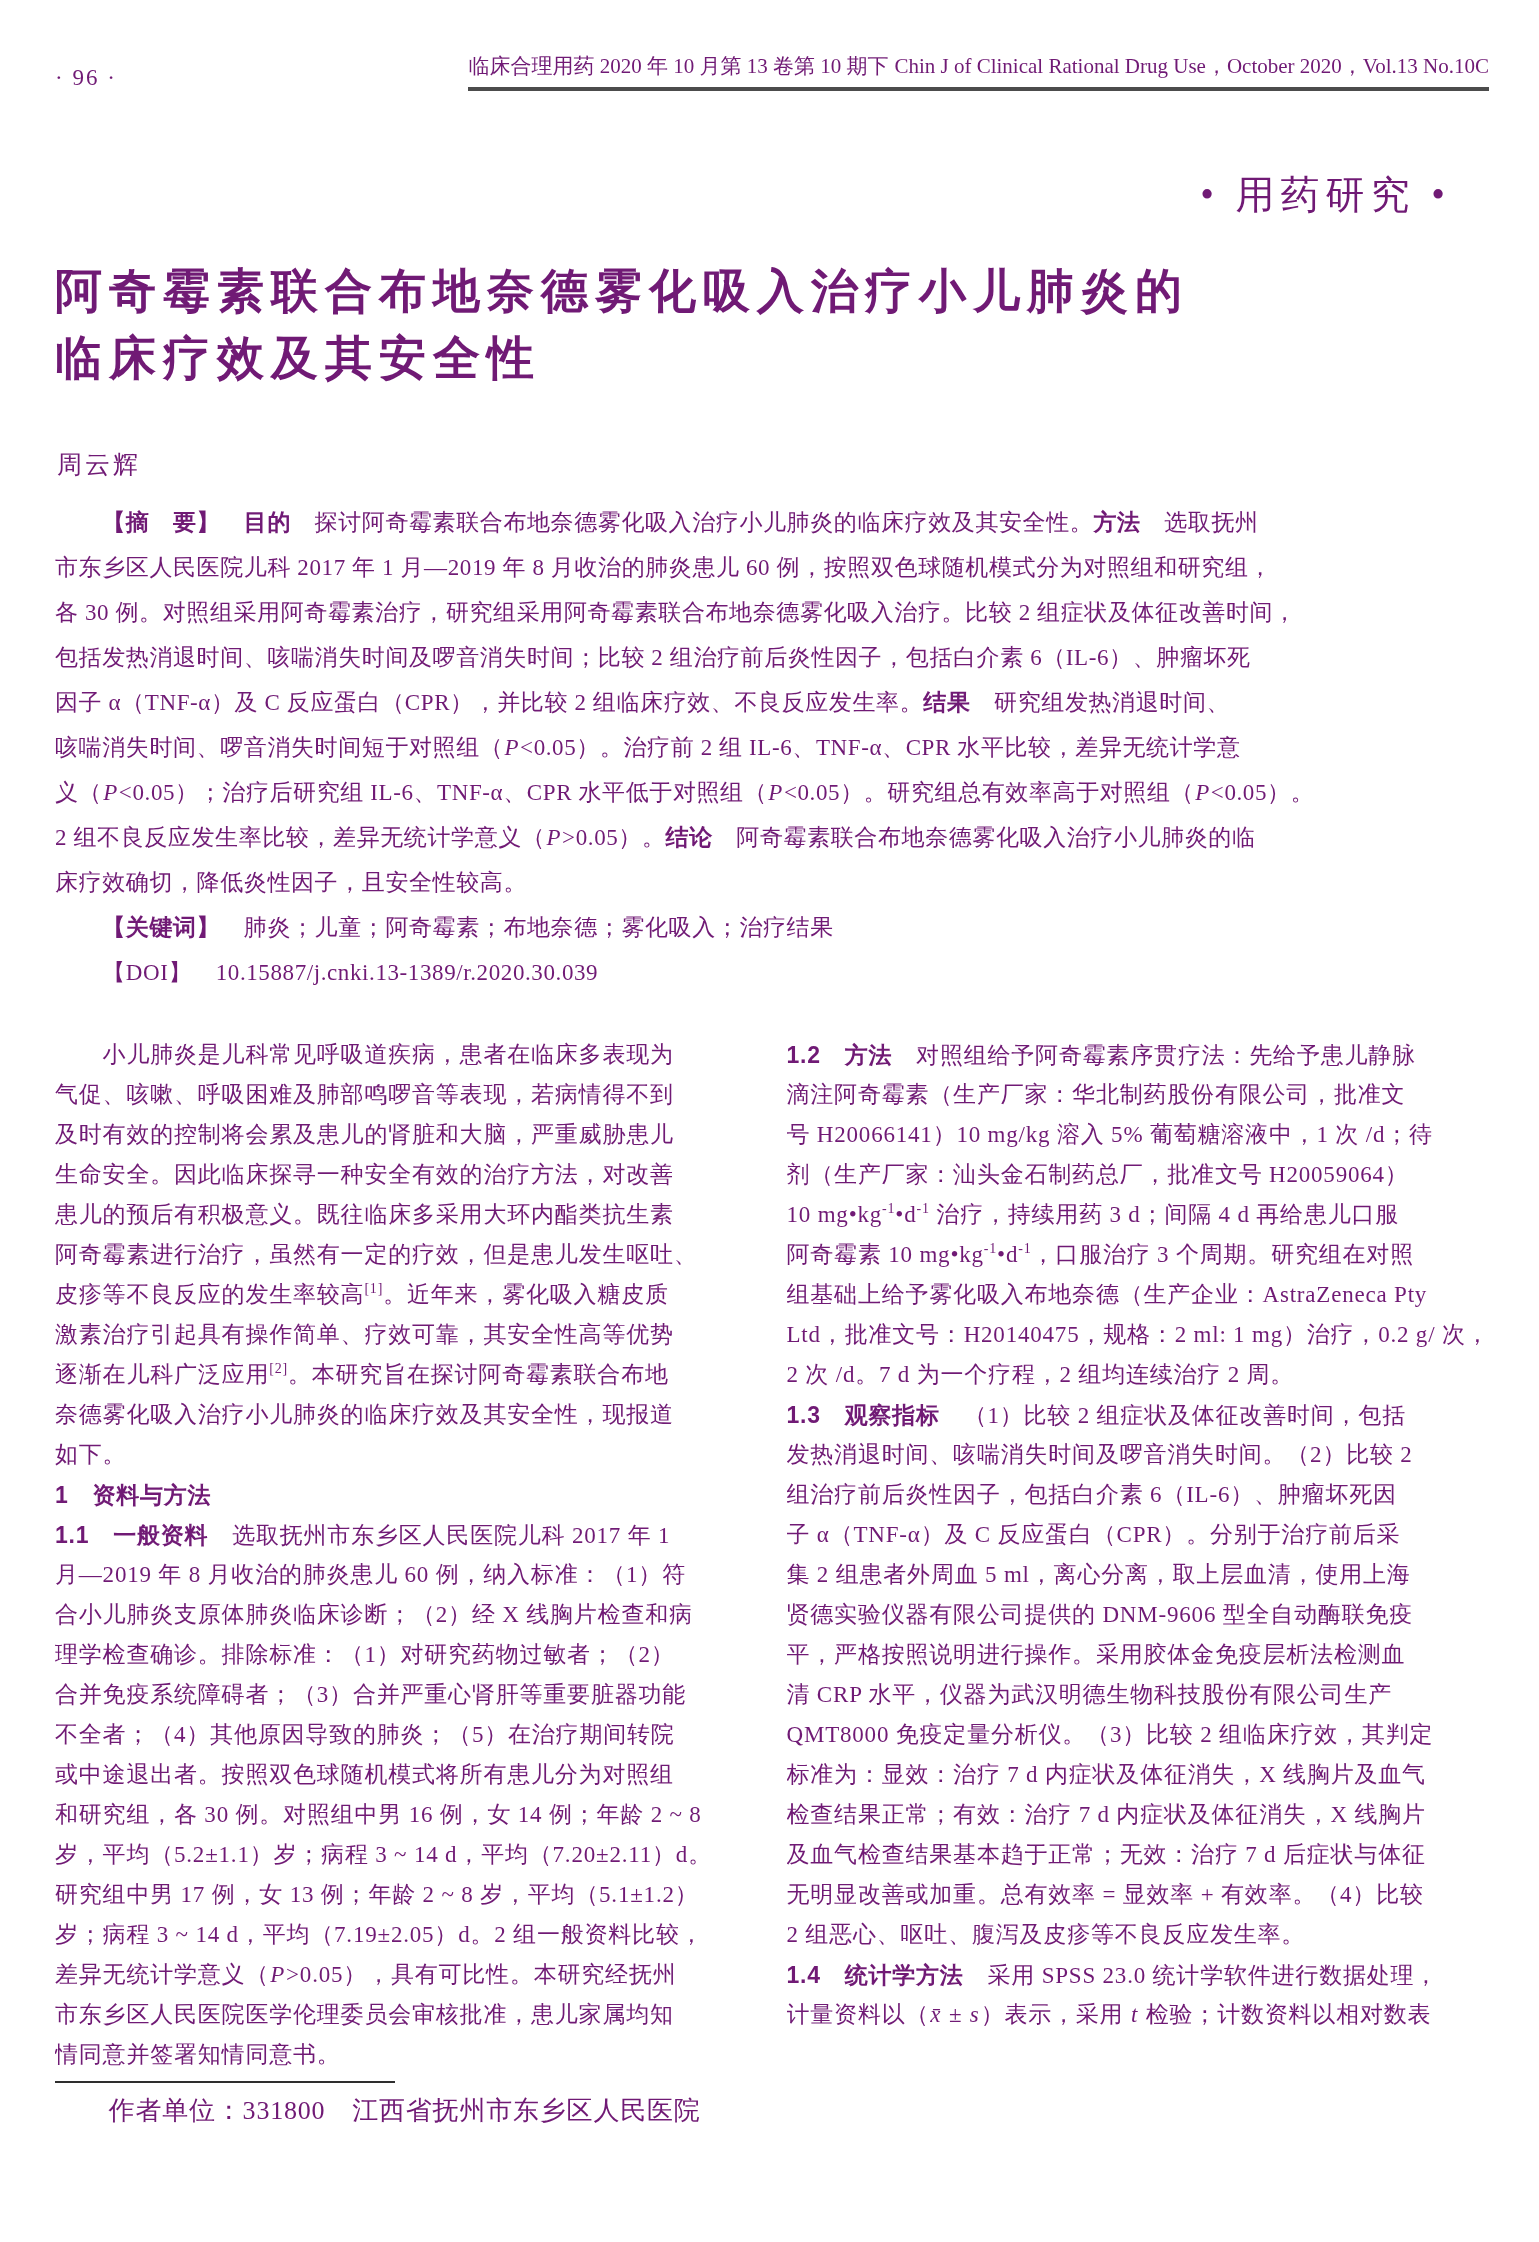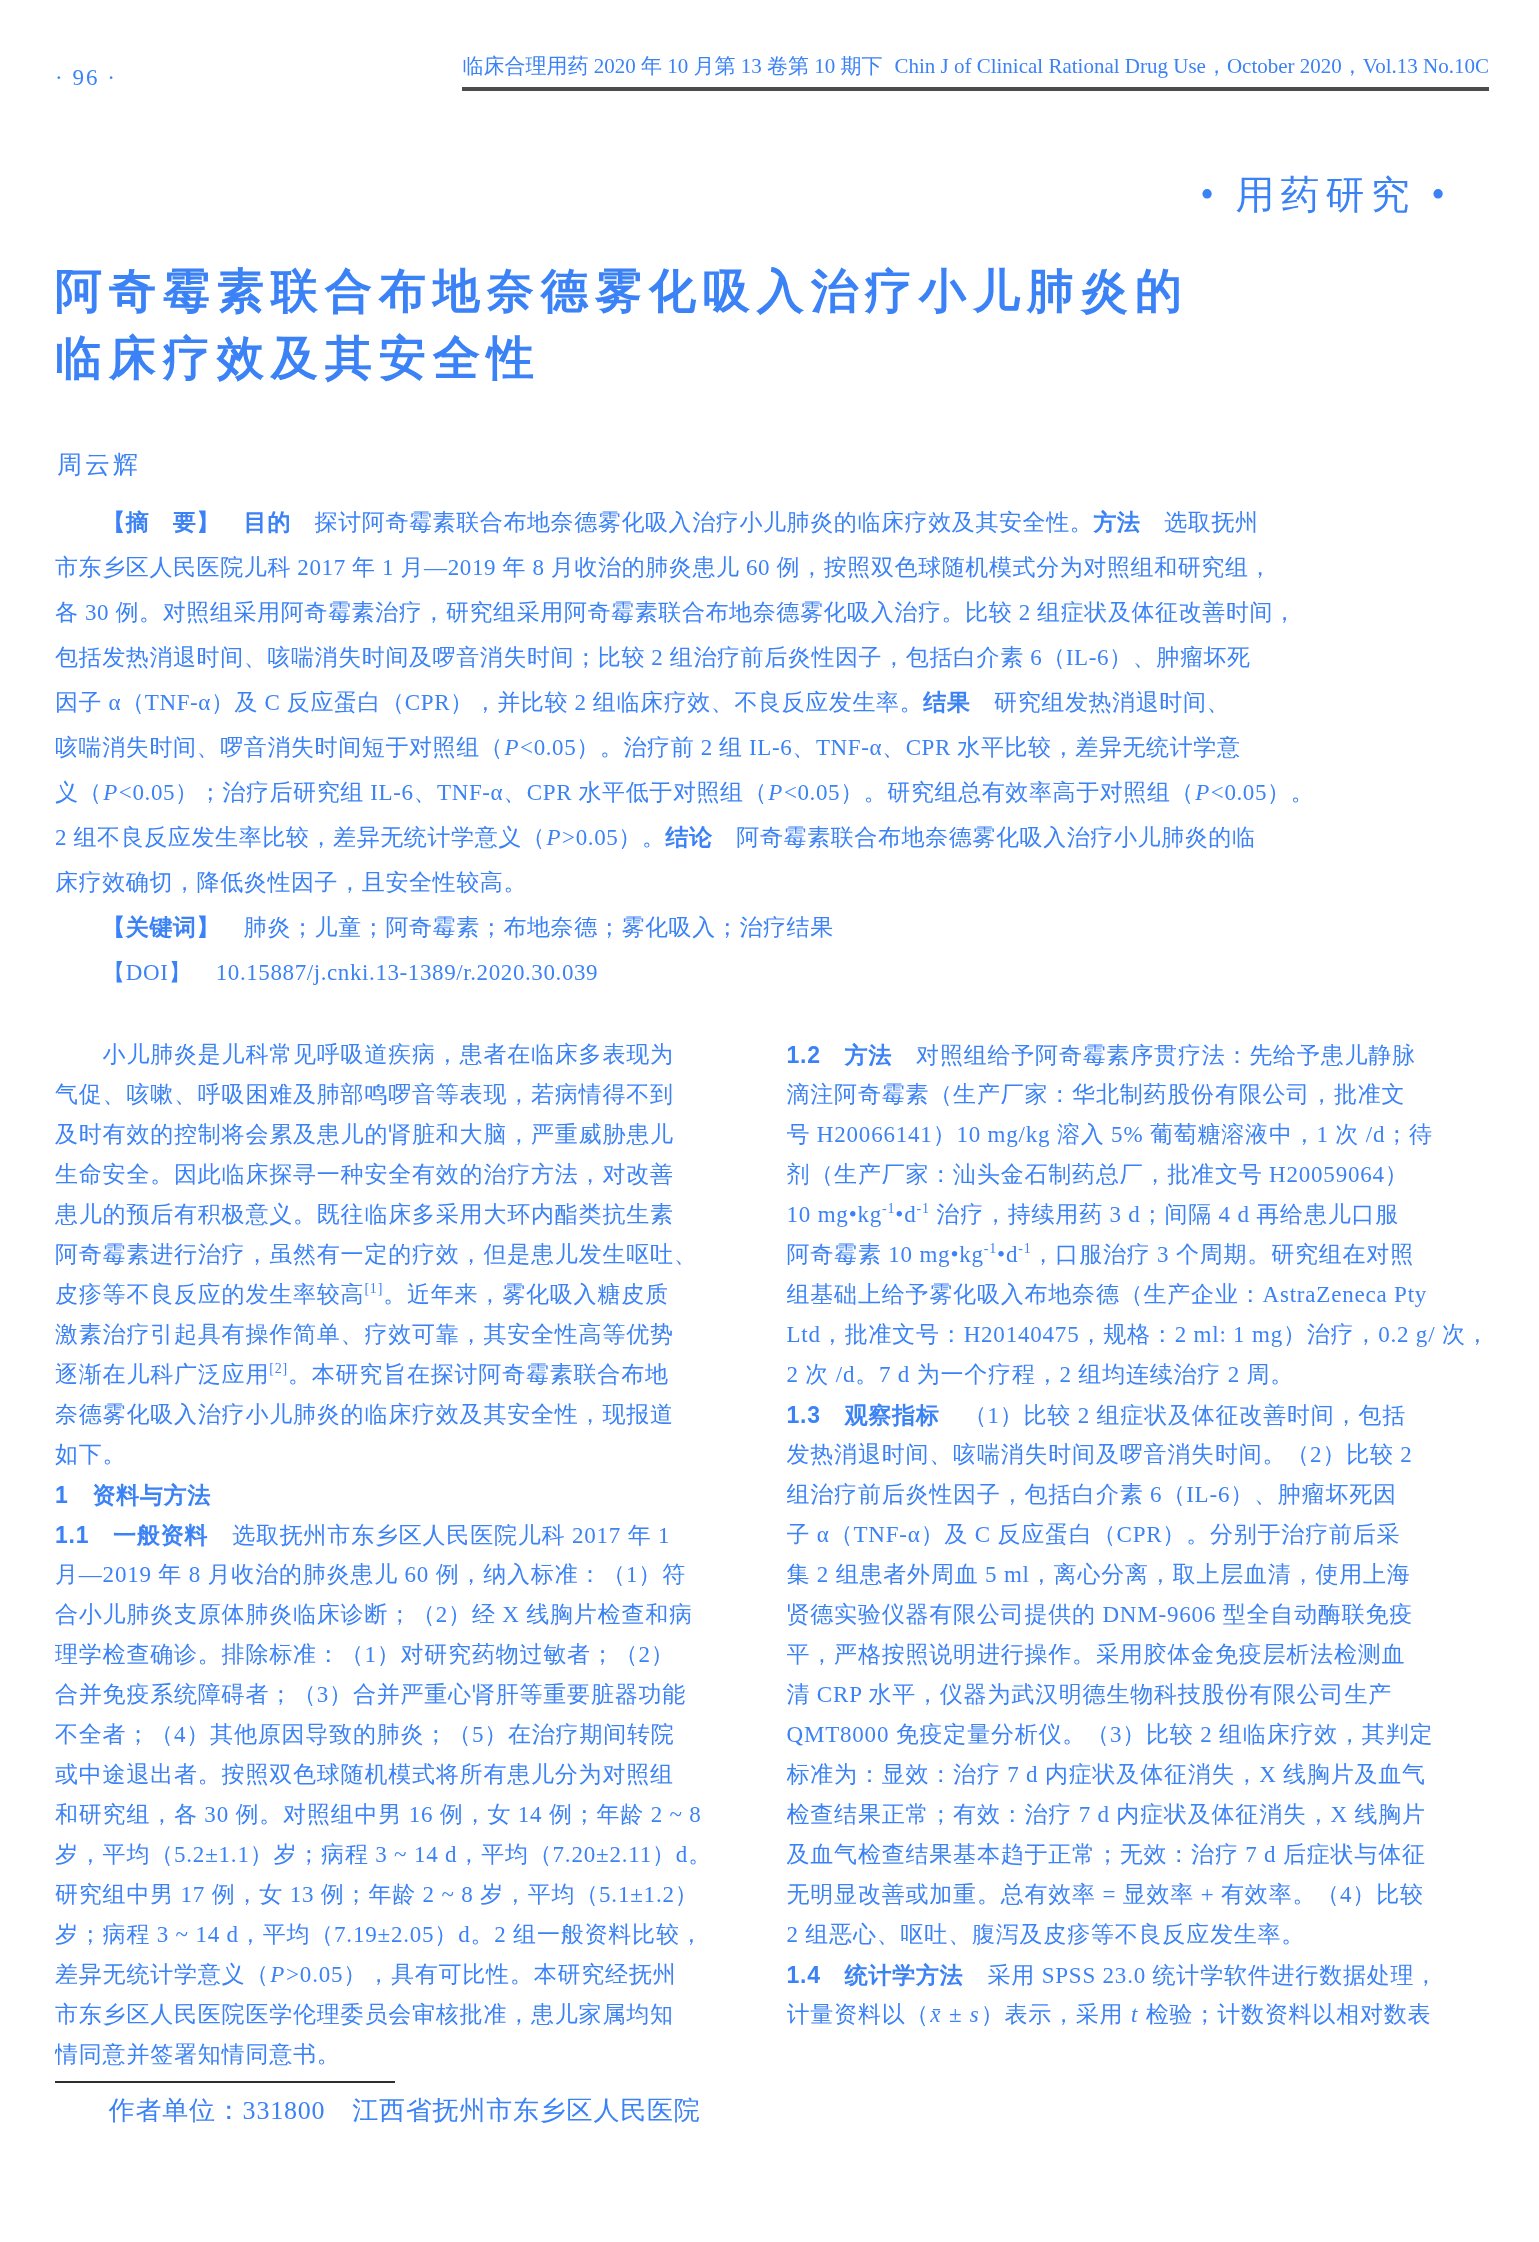--- a/index.html
+++ b/index.html
@@ -3,28 +3,28 @@
 <meta charset="utf-8">
 <style>
   html,body{margin:0;padding:0;background:#e8e8e8;}
   .page{
     position:relative;
     width:1539px;height:2242px;
     background:#ffffff;
     margin:0 auto;
     overflow:hidden;
     font-family:"Liberation Serif","DejaVu Serif",serif;
-    color:#3b82f6;
+    color:#701a75;
   }
   
   .header{position:absolute;top:52px;left:55px;right:50px;display:flex;align-items:flex-end;}
   .page-num{font-size:23px;letter-spacing:2px;}
   .journal-block{margin-left:auto;text-align:right;}
   .journal-line{font-size:21px;white-space:nowrap;}
-  .journal-line .zh{margin-right:12px;}
+  .journal-line .zh{margin-right:6px;}
   .header-rule{margin-top:7px;border-top:4px solid #4c4c4c;height:0;}
   
   .badge{position:absolute;top:168px;right:88px;font-size:39px;letter-spacing:6px;white-space:nowrap;}
   
   .title{position:absolute;top:258px;left:55px;font-size:47px;font-weight:bold;letter-spacing:7px;line-height:67px;white-space:nowrap;}
   
   .author{position:absolute;top:448px;left:57px;font-size:25px;letter-spacing:3px;}
   
   .abstract{position:absolute;top:500px;left:55px;right:52px;}
   .abstract .tline{height:45px;line-height:45px;font-size:23px;letter-spacing:0.6px;white-space:nowrap;overflow:hidden;}

